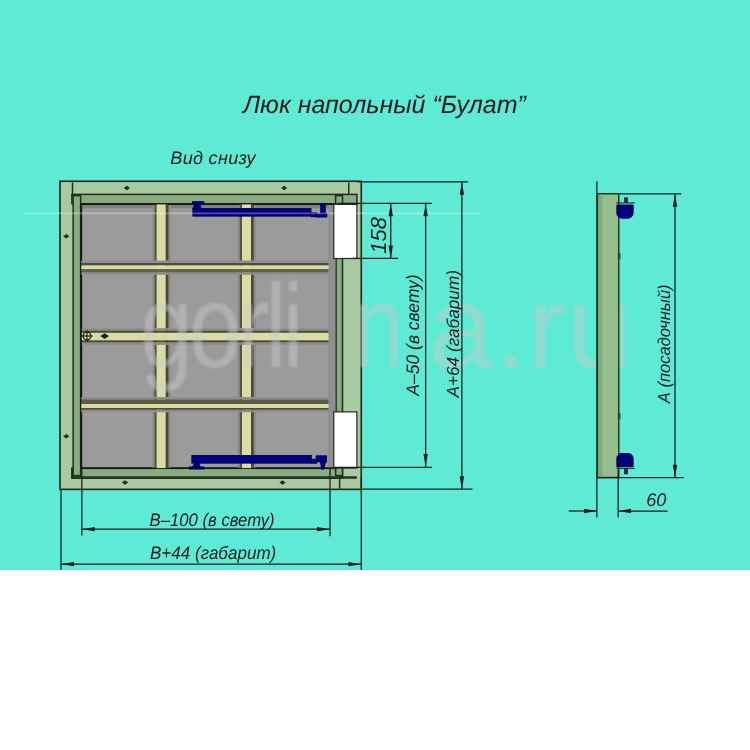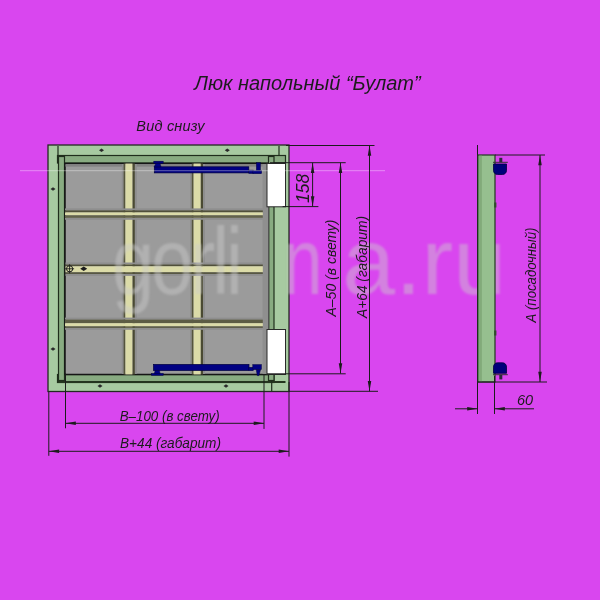--- a/index.html
+++ b/index.html
@@ -1,16 +1,16 @@
 <!DOCTYPE html>
 <html><head>
 <meta charset="utf-8">
 <style>
   html,body{margin:0;padding:0;background:#fff;}
-  #page{position:relative;width:600px;height:600px;background:#d946ef;overflow:hidden;
+  #page{position:relative;width:600px;height:456px;background:#5eead4;overflow:hidden;
         font-family:"Liberation Sans",sans-serif;}
   svg{position:absolute;left:0;top:0;}
   .dim{font:italic 14.5px "Liberation Sans",sans-serif;fill:#1c1c1c;}
 </style>
 </head>
 <body>
 <div id="page">
 <svg width="600" height="600" viewBox="0 0 600 600">
 
 <g>

